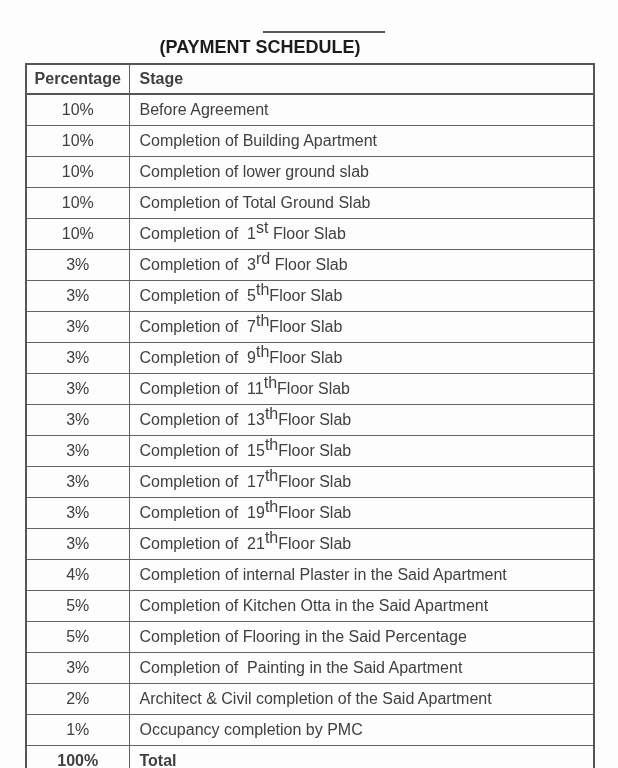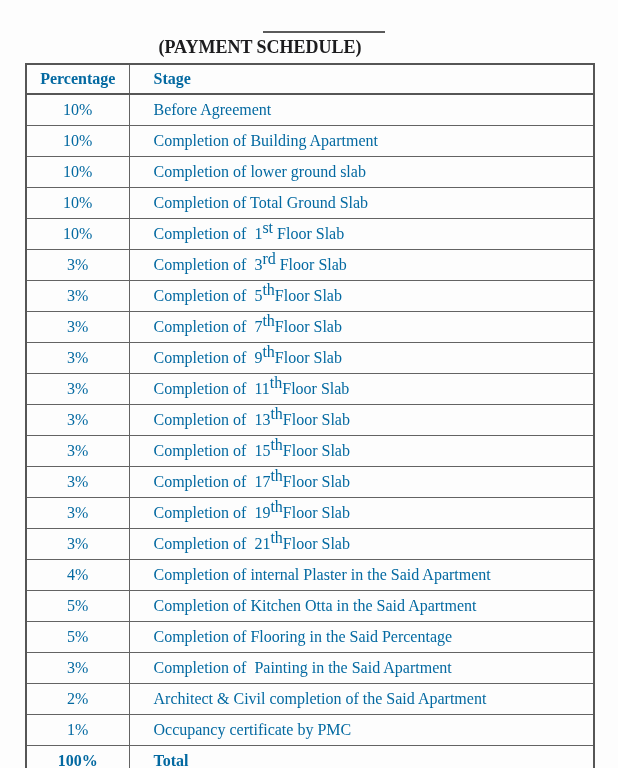--- a/index.html
+++ b/index.html
@@ -5,21 +5,21 @@
   html, body {
     margin: 0;
     padding: 0;
     background: #ffffff;
   }
   .page {
     position: relative;
     width: 618px;
     height: 768px;
     background: #fdfdfd;
-    font-family: Liberation Serif, serif;
+    font-family: Liberation Sans, sans-serif;
     overflow: hidden;
   }
   .overline {
     position: absolute;
     left: 263px;
     top: 31px;
     width: 122px;
     height: 0;
     border-top: 2px solid #5a5a5a;
   }
@@ -40,40 +40,40 @@
     top: 63px;
     width: 570px;
     border-collapse: collapse;
     border: 2px solid #565656;
     table-layout: fixed;
   }
   table.schedule th,
   table.schedule td {
     border: 1px solid #636363;
     font-size: 16px;
-    color: #0369a1;
+    color: #404040;
     line-height: 1;
     vertical-align: middle;
   }
   table.schedule thead th {
     height: 26px;
     font-weight: bold;
     border-bottom: 2px solid #565656;
   }
   table.schedule tbody td {
     height: 28px;
     margin-left: 38px;
   }
   .col-pct { width: 103px; }
   th.pct, td.pct {
     text-align: center;
   }
   th.stage, td.stage {
     text-align: left;
-    padding-left: 24px;
+    padding-left: 10px;
     white-space: pre-wrap;
   }
   tr.bold td {
     font-weight: bold;
   }
   td.stage sup {
     font-size: 16px;
     line-height: 0;
     vertical-align: super;
   }
@@ -172,21 +172,21 @@
         <tr>
           <td class="pct">3%</td>
           <td class="stage">Completion of  Painting in the Said Apartment</td>
         </tr>
         <tr>
           <td class="pct">2%</td>
           <td class="stage">Architect &amp; Civil completion of the Said Apartment</td>
         </tr>
         <tr>
           <td class="pct">1%</td>
-          <td class="stage">Occupancy certificate by PMC</td>
+          <td class="stage">Occupancy completion by PMC</td>
         </tr>
         <tr class="bold">
           <td class="pct">100%</td>
           <td class="stage">Total</td>
         </tr>
       </tbody>
   </table>
 </div>
 
 </body></html>

